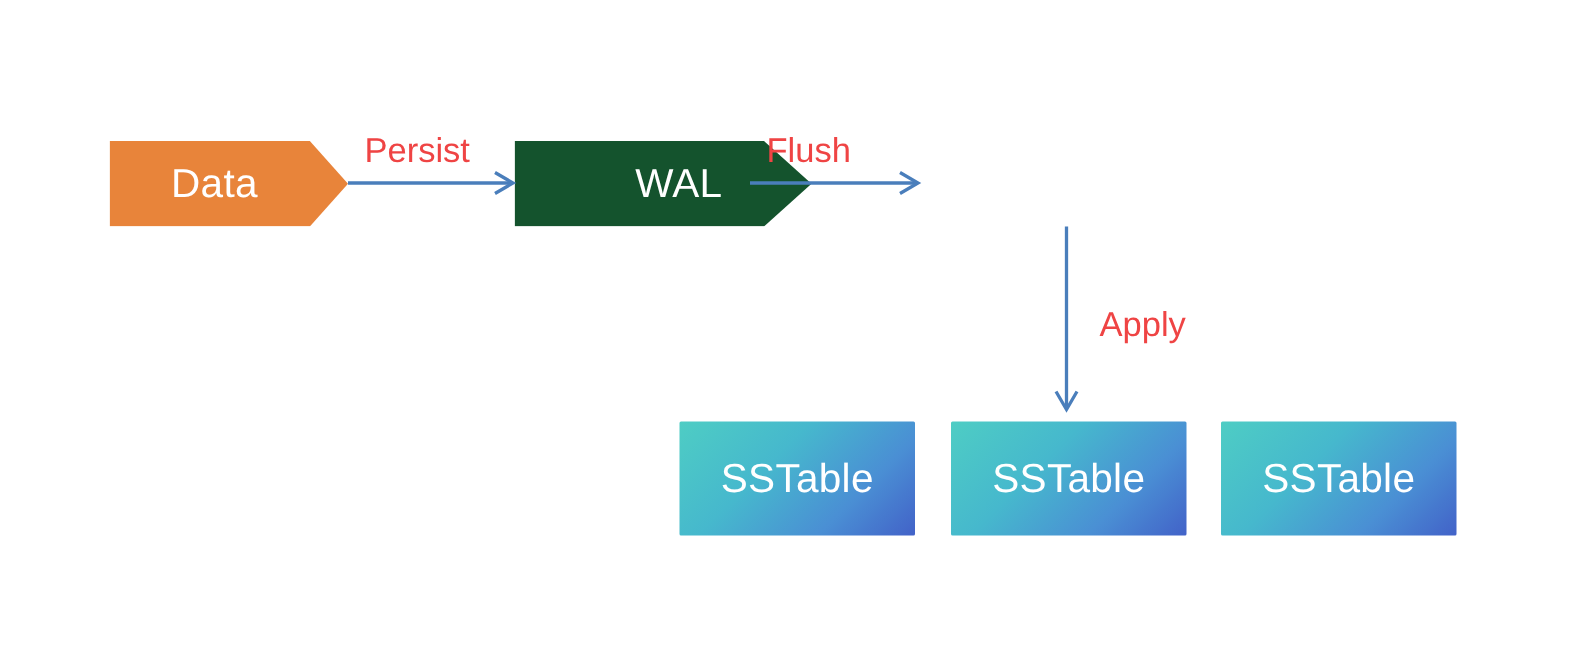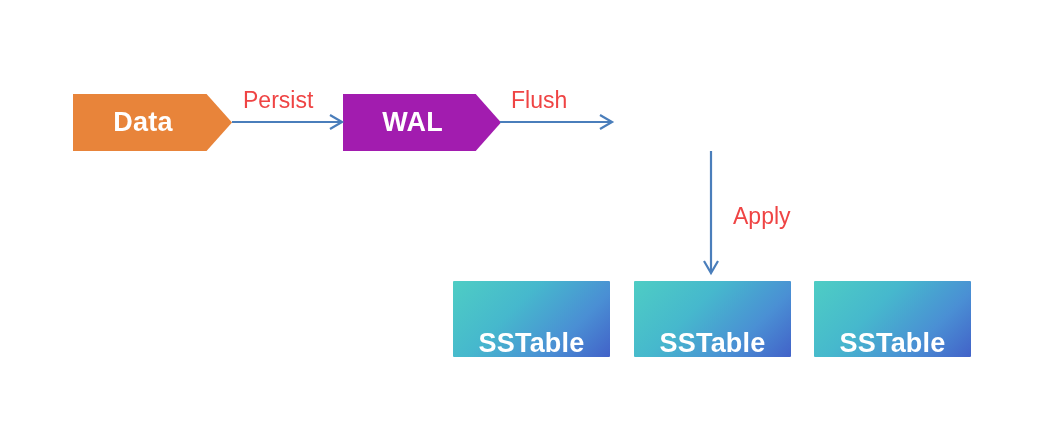--- a/index.html
+++ b/index.html
@@ -17,36 +17,35 @@
     background: #ffffff;
     overflow: hidden;
   }
   .shape {
     position: absolute;
     display: flex;
     align-items: center;
     justify-content: center;
     color: #ffffff;
     font-size: 27px;
-    font-weight: 700;
+    font-weight: 400;
     letter-spacing: 0.2px;
     line-height: 1;
     white-space: nowrap;
     user-select: none;
   }
   .chevron {
     clip-path: polygon(0% 0%, 84% 0%, 100% 50%, 84% 100%, 0% 100%);
   }
   .chevron-label {
     position: relative;
     left: -6%;
   }
   .sstable-box {
     border-radius: 1px;
-    align-items: flex-end;
   }
   .edge-label {
     position: absolute;
     color: #ef4444;
     font-size: 23px;
     line-height: 1;
     white-space: nowrap;
     user-select: none;
   }
   .conn {
@@ -66,21 +65,21 @@
 </style>
 </head>
 <body>
 
 <div id="canvas">
 
   <div class="shape chevron" style="left:73px; top:94px; width:159px; height:57px; background:#e8843a;">
     <span class="chevron-label">Data</span>
   </div>
 
-  <div class="shape chevron" style="left:343px; top:94px; width:158px; height:57px; background:#a21caf;">
+  <div class="shape chevron" style="left:343px; top:94px; width:158px; height:57px; background:#14532d;padding-left:40px;">
     <span class="chevron-label">WAL</span>
   </div>
 
 
   <div class="shape sstable-box" style="left:453px; top:281px; width:157px; height:76px; background:linear-gradient(135deg, #4ecdc4 0%, #46b8cd 38%, #4a8fd4 72%, #4262c8 100%);">
     <span>SSTable</span>
   </div>
 
   <div class="shape sstable-box" style="left:634px; top:281px; width:157px; height:76px; background:linear-gradient(135deg, #4ecdc4 0%, #46b8cd 38%, #4a8fd4 72%, #4262c8 100%);">
     <span>SSTable</span>

